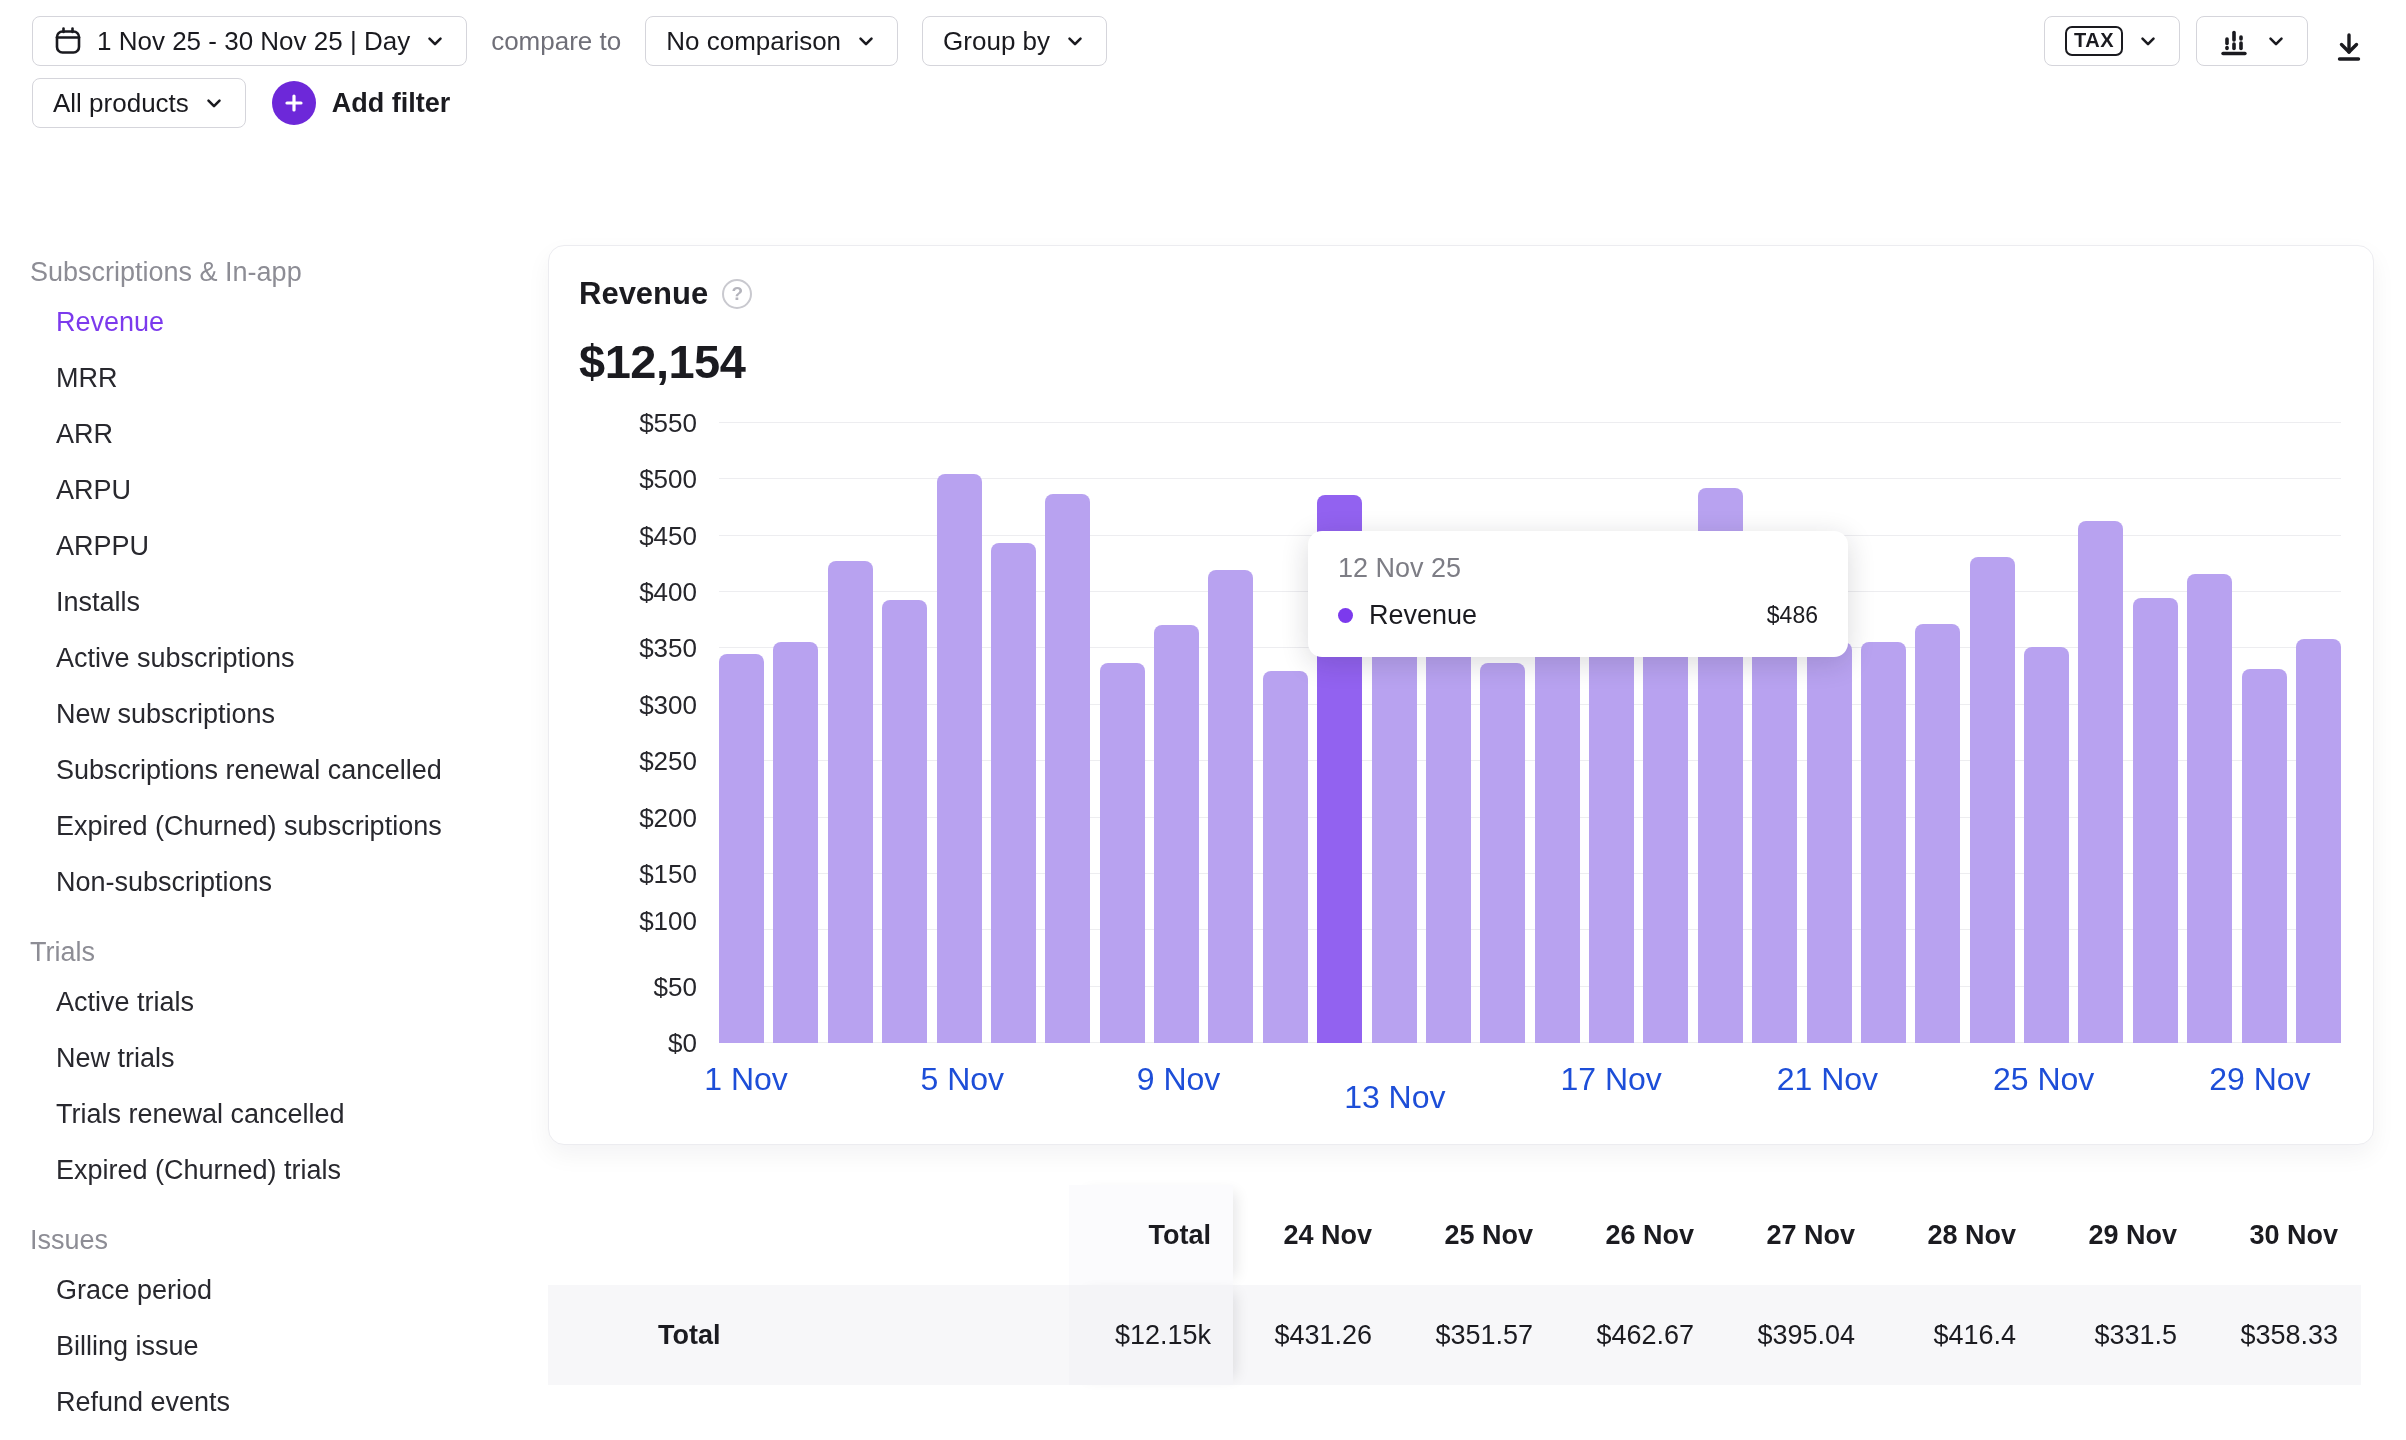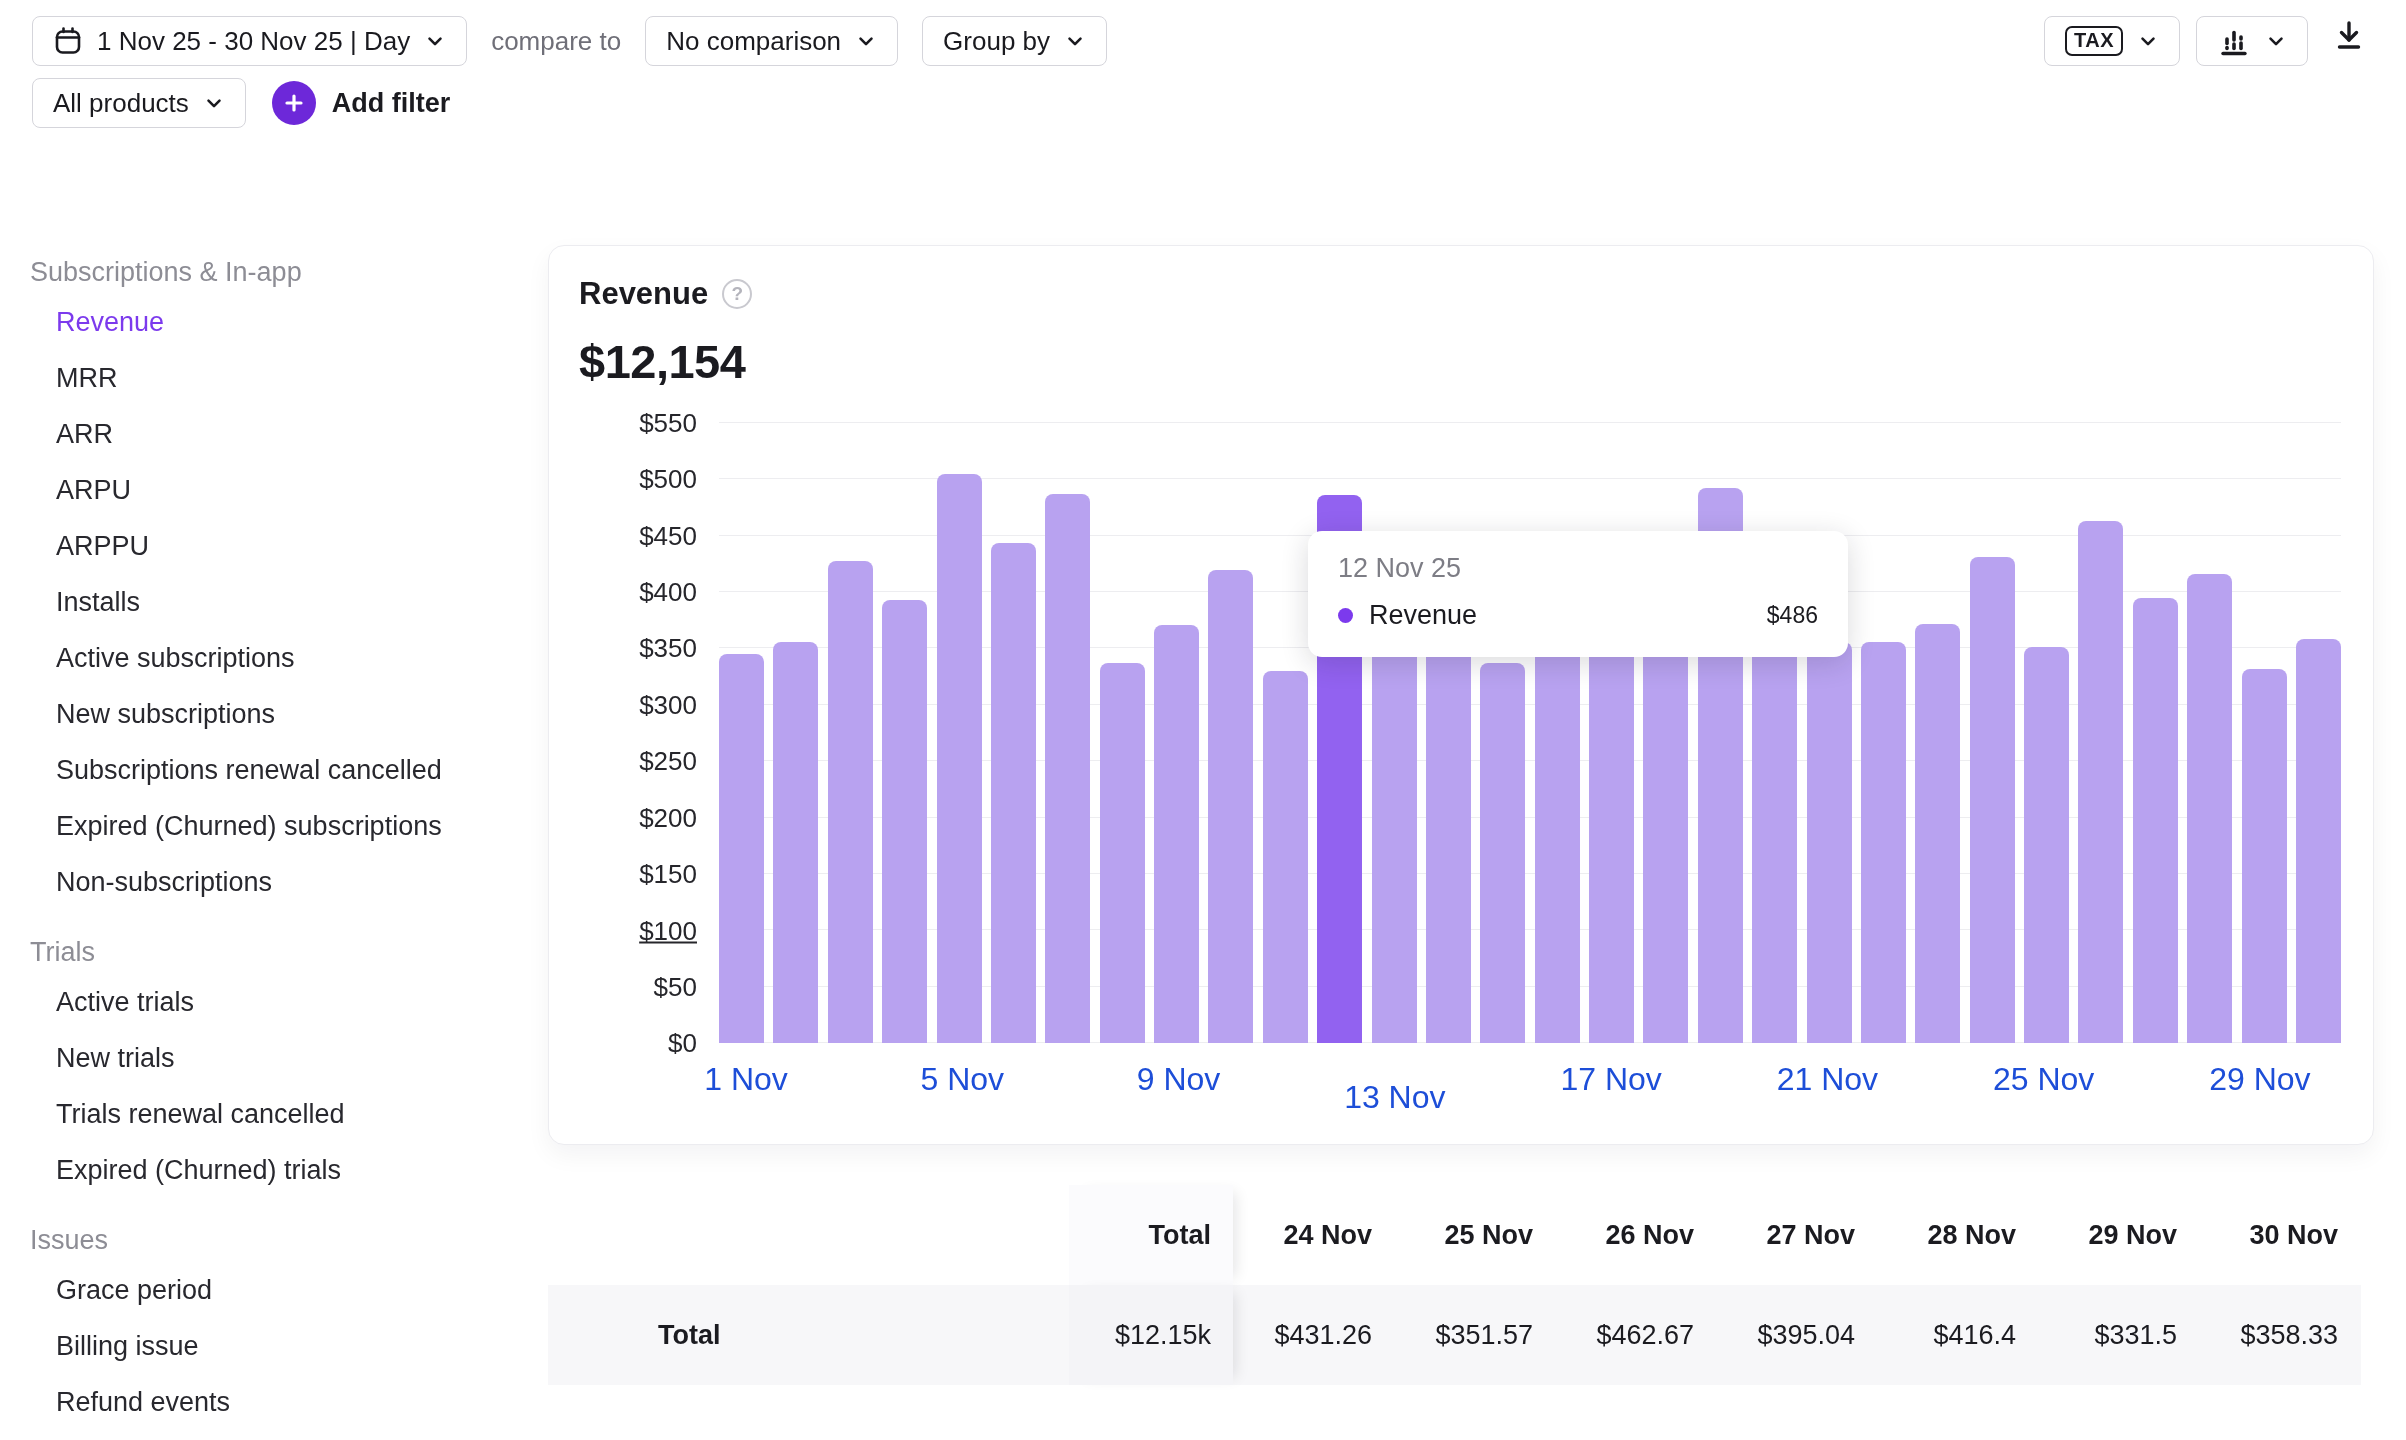--- a/index.html
+++ b/index.html
@@ -7,21 +7,21 @@
     font-family:"Liberation Sans","DejaVu Sans",sans-serif; color:#1b1b20; }
 
   
   .toolbar { position:absolute; left:32px; top:16px; width:2342px; height:50px;
     display:flex; align-items:center; gap:24px; }
   .toolbar2 { position:absolute; left:32px; top:78px; height:50px; display:flex; align-items:center; gap:26px; }
   .btn { display:flex; align-items:center; gap:14px; height:50px; padding:0 20px;
     border:1.5px solid #d5d5db; border-radius:8px; background:#fff; font-size:26px;
     font-weight:500; color:#1a1a1f; cursor:pointer; white-space:nowrap; }
   .muted { color:#6f6f78; font-size:26px; }
-  .right-group { margin-left:auto; display:flex; align-items:flex-start; gap:16px; }
+  .right-group { margin-left:auto; display:flex; align-items:flex-end; gap:16px; }
   .tax-chip { border:2.5px solid #1a1a1f; border-radius:7px; padding:1px 7px 2px;
     font-weight:700; font-size:20px; letter-spacing:.5px; }
   .icon-btn { border:none; background:transparent; padding:0 6px; }
   .plus-circle { width:44px; height:44px; border-radius:50%; background:#6d28d9;
     display:flex; align-items:center; justify-content:center; }
   .add-filter { display:flex; align-items:center; gap:16px; font-size:27px; font-weight:600; cursor:pointer; }
 
   
   .sidebar { position:absolute; left:30px; top:250px; width:500px; }
   .sb-head { font-size:27px; color:#8d8d95; height:44px; line-height:44px; }
@@ -201,21 +201,21 @@
   <div class="card-title-row">
     <span class="card-title">Revenue</span>
     <span class="q-icon">?</span>
   </div>
   <div class="card-total">$12,154</div>
 
   <div class="chart-wrap">
     <div class="ylabels">
         <div class="ylabel" style="bottom: 0px;">$0</div>
         <div class="ylabel" style="bottom: 56.3636px;">$50</div>
-        <div class="ylabel" style="bottom: 112px; text-decoration: underline;">$100</div>
+        <div class="ylabel" style="bottom: 122px;">$100</div>
         <div class="ylabel" style="bottom: 169.091px;">$150</div>
         <div class="ylabel" style="bottom: 225.455px;">$200</div>
         <div class="ylabel" style="bottom: 281.818px;">$250</div>
         <div class="ylabel" style="bottom: 338.182px;">$300</div>
         <div class="ylabel" style="bottom: 394.545px;">$350</div>
         <div class="ylabel" style="bottom: 450.909px;">$400</div>
         <div class="ylabel" style="bottom: 507.273px;">$450</div>
         <div class="ylabel" style="bottom: 563.636px;">$500</div>
         <div class="ylabel" style="bottom: 620px;">$550</div>
       </div>

